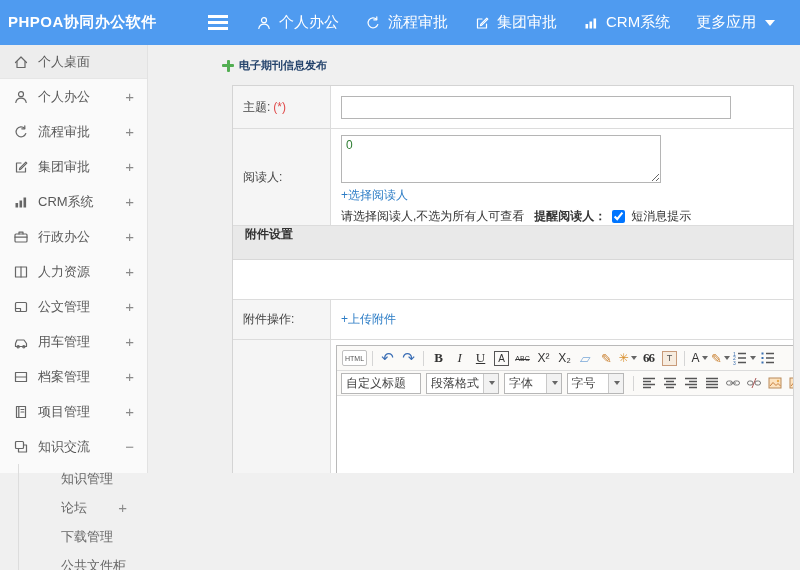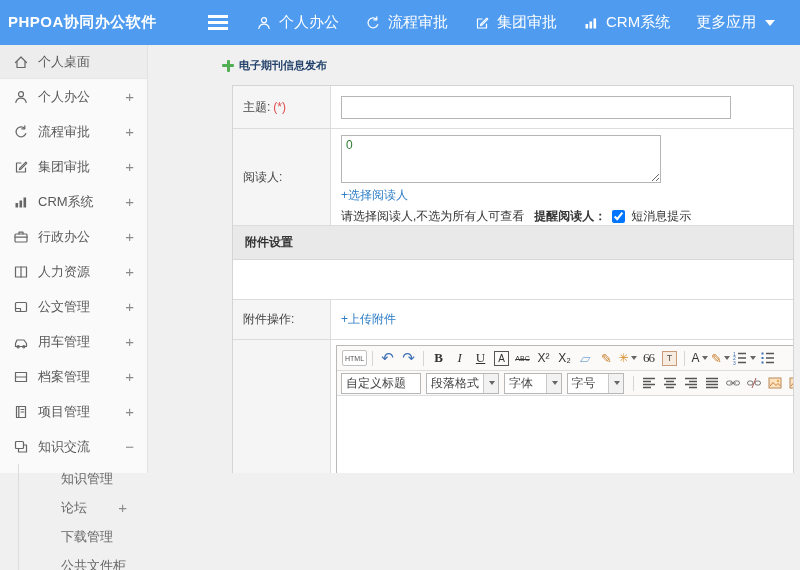--- a/index.html
+++ b/index.html
@@ -49,41 +49,41 @@
 
   .row-readers { height:97px; }
   .row-readers .ffield { flex-direction:column; align-items:flex-start; justify-content:flex-start; padding-top:6px; }
   .readers-textarea { width:320px; height:58px; border:1px solid #b5b5b5; resize:both; font-size:12px; padding:2px 4px; color:#2e7d32; font-family:inherit; }
   .link { color:#2d7dc6; text-decoration:none; font-size:12px; cursor:pointer; }
   .readers-link { margin-top:4px; }
   .readers-note { margin-top:4px; display:flex; align-items:center; gap:4px; color:#333; }
   .remind { font-weight:bold; margin-left:6px; }
   .readers-note input { margin:0 2px; }
 
-  .section-header { height:34px; background:#e9e9e9; border-bottom:1px solid #d8d8d8; display:flex; align-items:center; padding-left:12px; font-weight:bold; color:#333; }
+  .section-header { height:34px; background:#e9e9e9; border-bottom:1px solid #d8d8d8; display:flex; padding-left:12px; font-weight:bold; color:#333; }
   .row-40 { height:40px; }
   .row-content { height:352px; }
   .row-content .ffield { align-items:flex-start; padding:5px 0 0 5px; }
 
   
   .editor { width:475px; border:1px solid #b9b9b9; background:#fff; }
   .etoolbar { background:#fbfaf8; border-bottom:1px solid #dcdcdc; display:flex; align-items:center; height:25px; padding:0 4px; white-space:nowrap; overflow:hidden; }
   .ebtn { min-width:19px; height:20px; display:inline-flex; align-items:center; justify-content:center; margin:0 1px; font-size:12px; color:#333; cursor:pointer; border-radius:2px; }
   .sep { width:1px; height:15px; background:#d5d5d5; margin:0 4px; flex-shrink:0; }
   .g-html { font-size:7px; border:1px solid #c0c0c0; background:#fff; padding:0 2px; height:16px; color:#555; }
   .g-undo { color:#3b6eb5; font-size:15px; }
   .g-b { font-weight:bold; font-family:"Liberation Serif",serif; font-size:13px; }
   .g-i { font-style:italic; font-family:"Liberation Serif",serif; font-size:13px; }
   .g-u { text-decoration:underline; font-family:"Liberation Serif",serif; font-size:13px; }
   .g-abox { border:1px solid #555; font-size:10px; width:15px; height:15px; line-height:13px; text-align:center; }
   .g-strike { font-size:7px; text-decoration:line-through; }
   .g-eraser { color:#7aa8d8; font-size:13px; transform:skewX(-8deg); }
   .g-brush { color:#c97f2e; font-size:13px; }
   .g-wand { color:#d9902e; font-size:12px; }
-  .g-quote { font-weight:normal; font-family:"Liberation Serif",serif; font-size:13px; letter-spacing:-1px; }
+  .g-quote { font-weight:bold; font-family:"Liberation Serif",serif; font-size:13px; letter-spacing:-1px; }
   .g-paste { font-size:9px; border:1px solid #c89b7a; background:#f7ecdf; width:15px; height:15px; line-height:13px; text-align:center; color:#555; }
   .tri { width:0; height:0; border-left:3.5px solid transparent; border-right:3.5px solid transparent; border-top:4px solid #666; margin-left:2px; }
   .esel { height:21px; border:1px solid #b7b7b7; background:#fff; display:inline-flex; align-items:center; margin-right:5px; cursor:pointer; }
   .esel .esel-label { padding:0 4px; font-size:12px; color:#444; flex:1; white-space:nowrap; }
   .esel .esel-caret { width:15px; height:100%; border-left:1px solid #c9c9c9; background:#f2f2f2; display:inline-flex; align-items:center; justify-content:center; }
   .s-title { width:80px;gap:24px; } .s-para { width:74px; } .s-font { width:72px; } .s-size { width:72px; }
   .econtent { height:300px; background:#fff; }
   .icon16 { width:16px; height:16px; display:inline-flex; }
 </style>
 </head>

